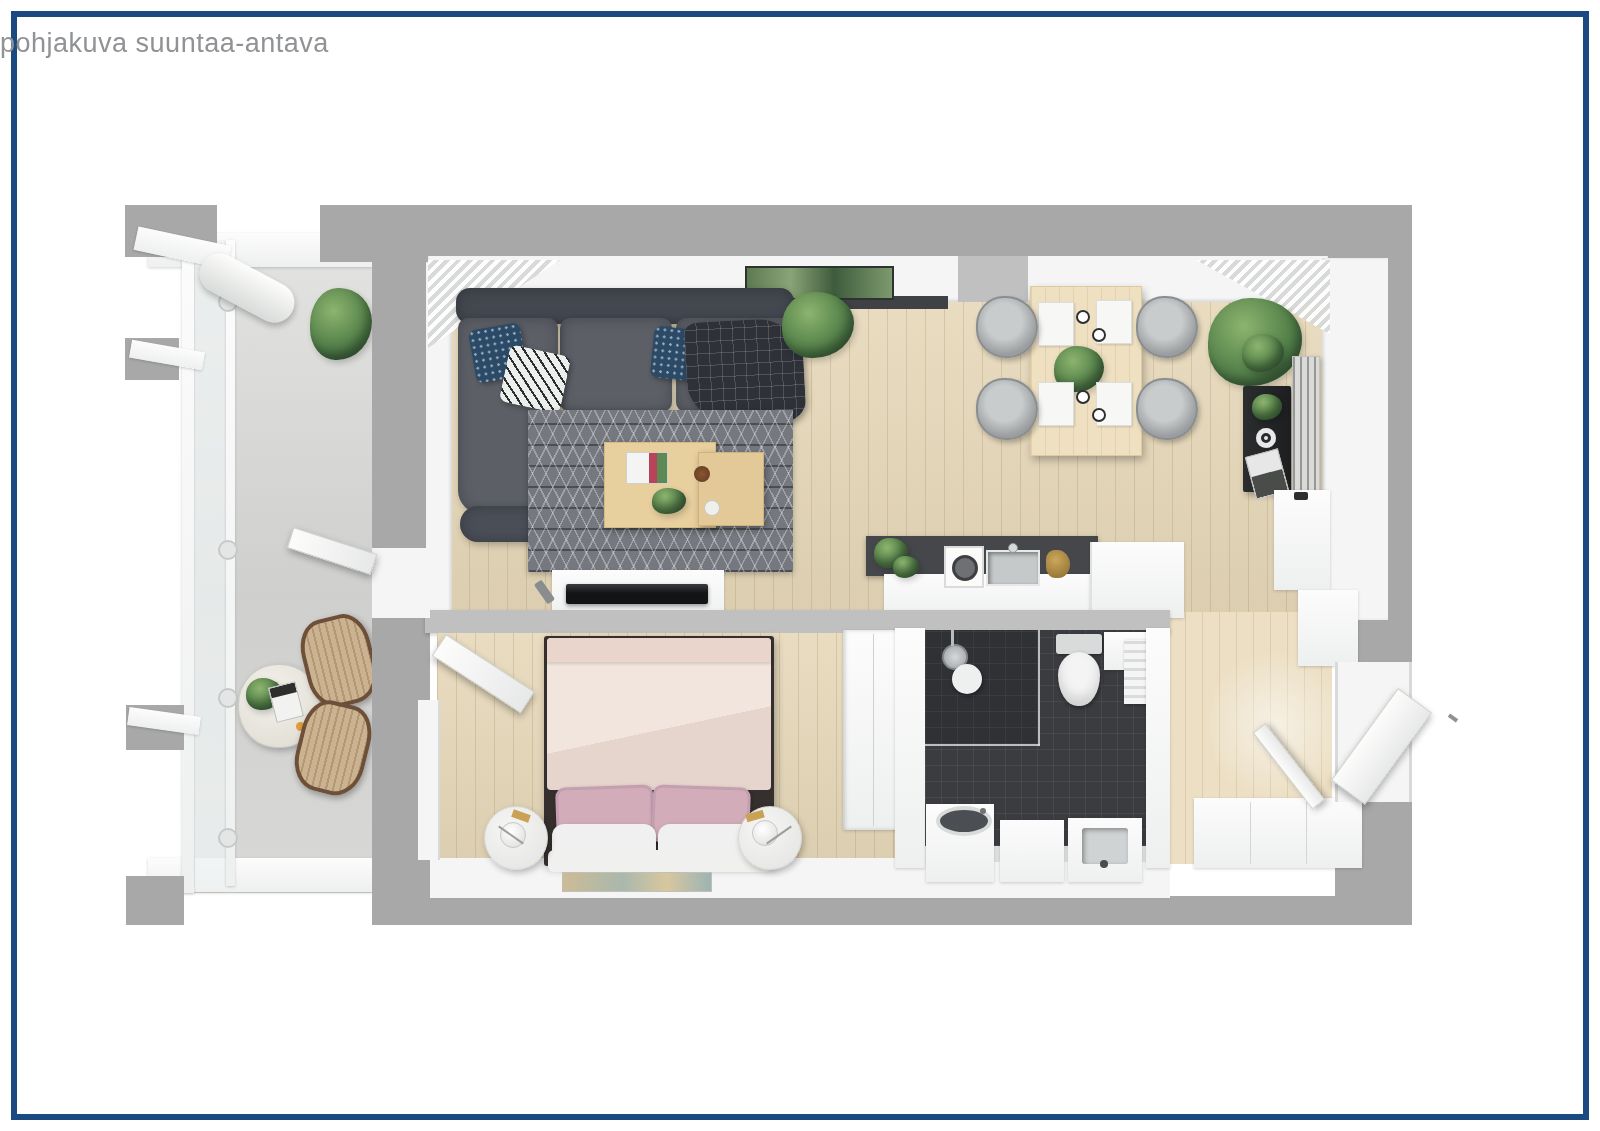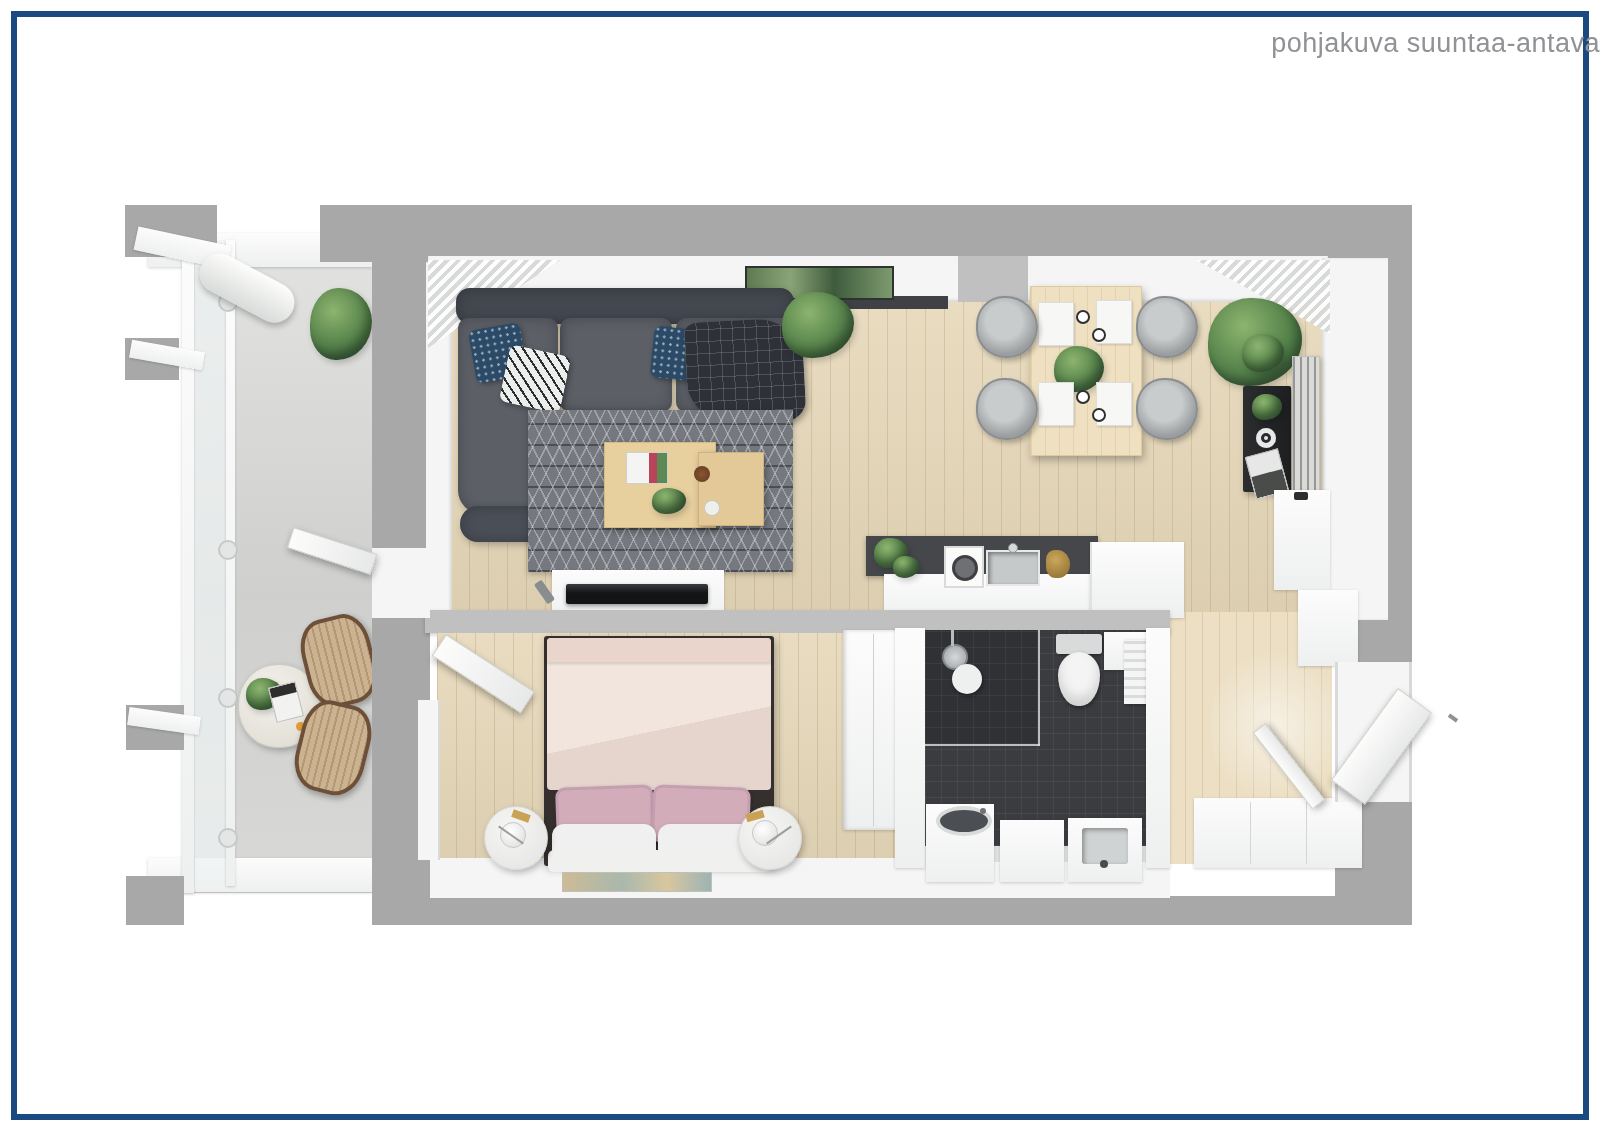--- a/index.html
+++ b/index.html
@@ -1,20 +1,20 @@
 <!DOCTYPE html>
 <html style="--page-bg: #ffffff; --frame-navy: #1b4a80; --title-gray: #909295; --wall-gray: #a8a8a8; --wood-light: #e6d8ba; --bath-tile: #3a3c40; --sofa-gray: #5c5f66; --rug-gray: #75787e; --bed-blush: #ecdfd8; --pillow-pink: #d2adb9; --navy-pillow: #2b4a67; --plant-green: #55824a; --dining-table-wood: #eee0c1; --counter-dark: #45474a; --balcony-floor: #d5d6d4;"><head>
 <meta charset="utf-8">
 <style>
   html,body{margin:0;padding:0;background:#fff;}
   .page{position:relative;width:1600px;height:1131px;background:var(--page-bg,#fff);overflow:hidden;
         font-family:"Liberation Sans",sans-serif;}
   .abs{position:absolute;}
   .frame{position:absolute;left:11px;top:11px;right:11px;bottom:11px;border:6px solid var(--frame-navy,#1b4a80);}
-  .title{position:absolute;left:0;top:28px;width:100%;text-align:right;font-size:27px;font-weight:300;
+  .title{position:absolute;left:0;top:28px;width:100%;text-align:left;font-size:27px;font-weight:300;
          letter-spacing:.5px;color:var(--title-gray,#909295);}
   .wall{background:var(--wall-gray,#a8a8a8);}
   .wallin{background:#bfc0bf;}
   .white{background:linear-gradient(180deg,#fbfcfb,#eef0ef);box-shadow:0 1px 3px rgba(0,0,0,.18);}
   .whiteflat{background:#f4f5f4;}
   .wood{background-color:var(--wood-light,#e6d8ba);
         background-image:repeating-linear-gradient(90deg,rgba(150,120,70,.22) 0 1px,transparent 1px 19px),
         linear-gradient(180deg,rgba(255,255,255,.10),rgba(90,70,40,.07));}
   .woodlite{background-color:#ecdfc4;
         background-image:repeating-linear-gradient(90deg,rgba(150,120,70,.18) 0 1px,transparent 1px 17px);}

